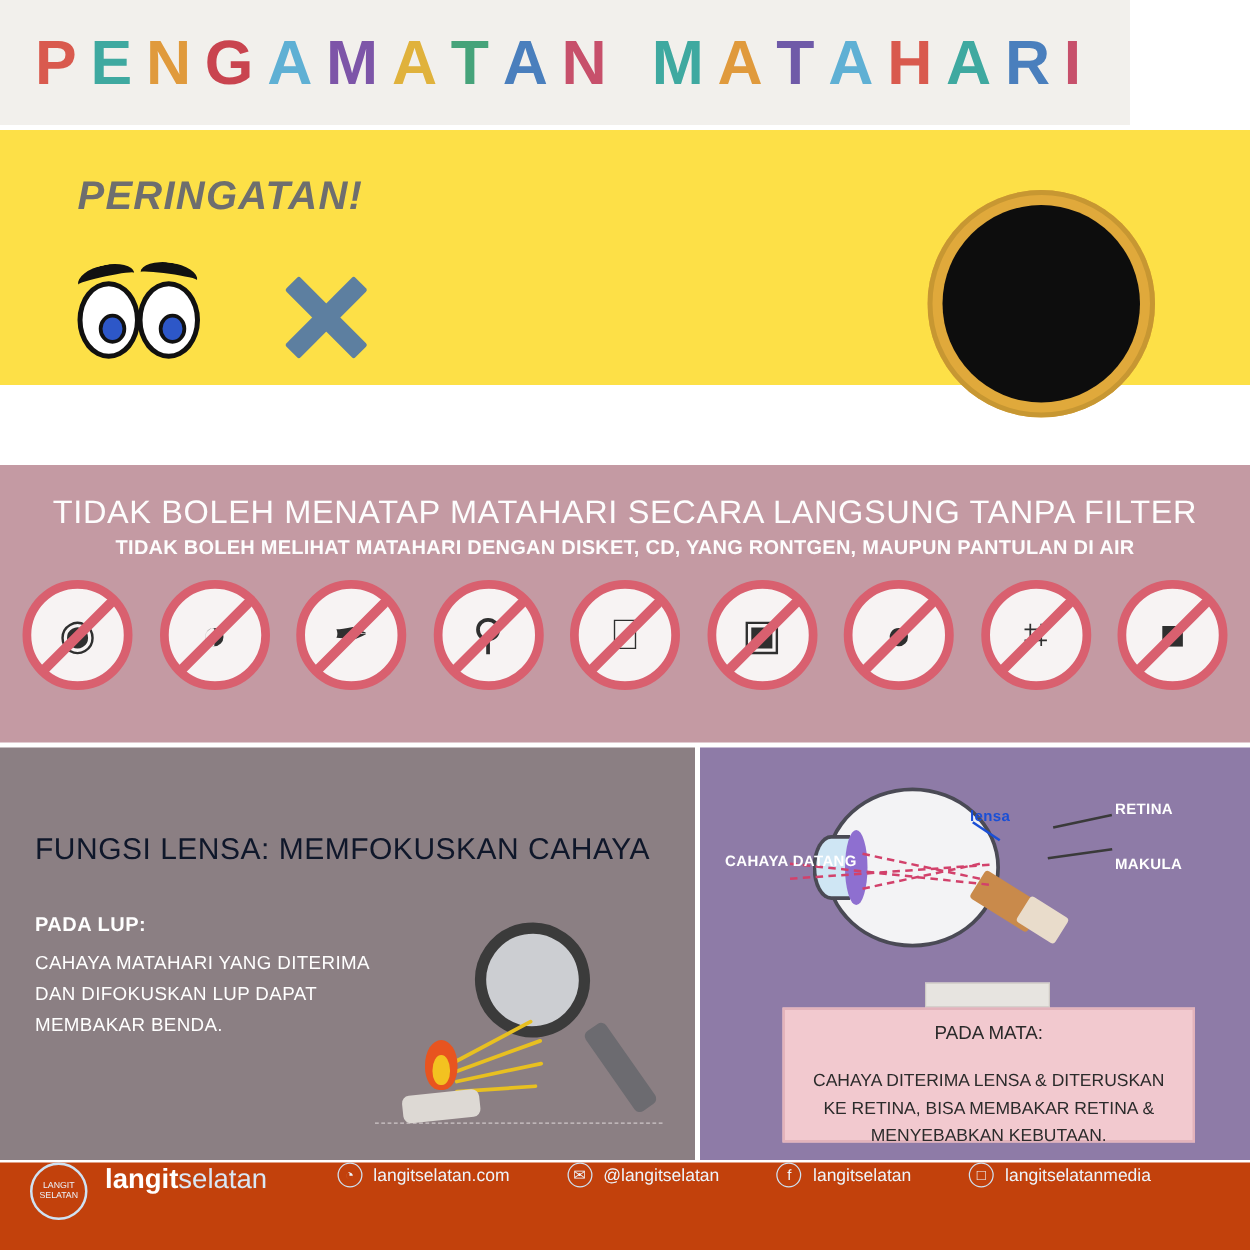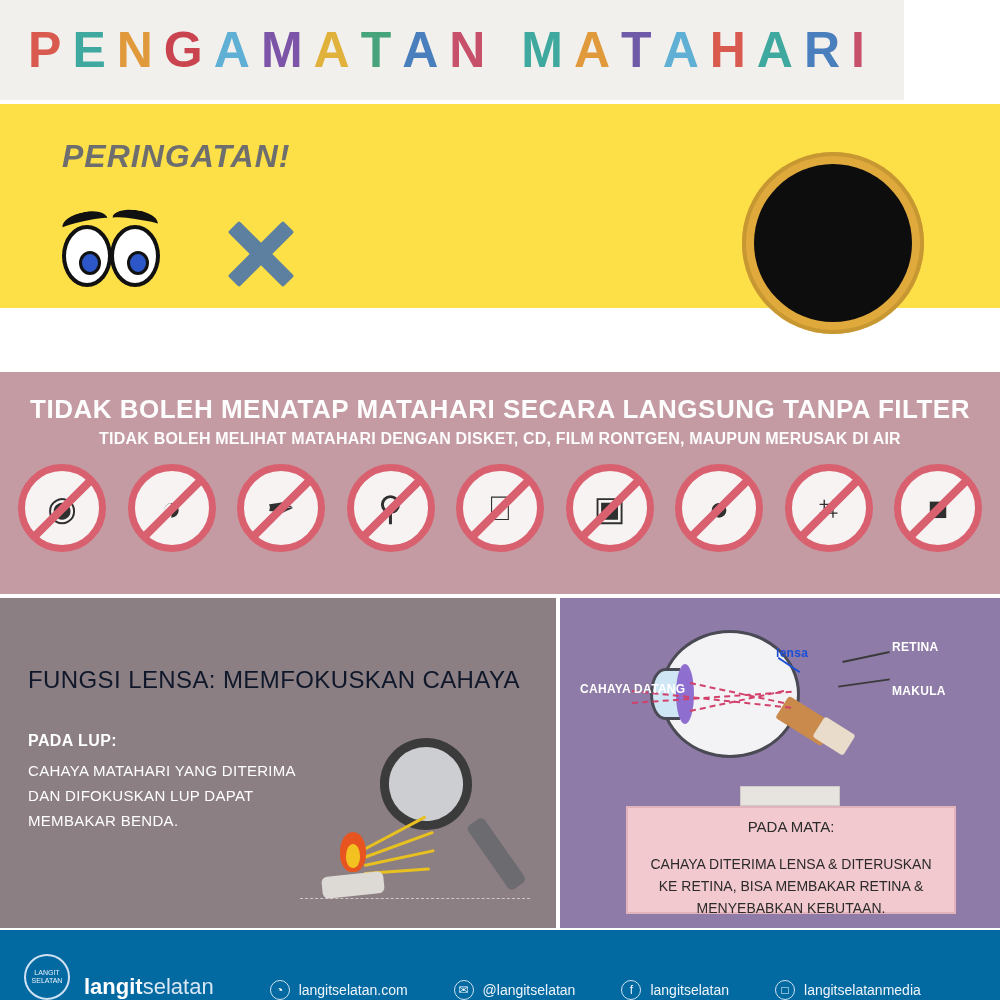--- a/index.html
+++ b/index.html
@@ -78,21 +78,21 @@
     background: #0d0d0d;
   }
 
   
   .prohib-band {
     position: absolute; left: 0; top: 372px; width: 1000px; height: 222px;
     background: #c49aa3;
   }
   .prohib-title {
     position: absolute; top: 22px; left: 0; width: 1000px; text-align: center;
-    font-size: 26px; font-weight: bold; color: #fdfdfd; letter-spacing: 0.5px;
+    font-size: 26px; font-weight: normal; color: #fdfdfd; letter-spacing: 0.5px;
   }
   .prohib-sub {
     position: absolute; top: 58px; left: 0; width: 1000px; text-align: center;
     font-size: 16px; font-weight: bold; color: #fdfdfd; letter-spacing: 0.2px;
   }
   .prohib-row {
     position: absolute; top: 92px; left: 0; width: 1000px;
     display: flex; justify-content: space-between; padding: 0 18px;
   }
   .prohib-item {
@@ -209,21 +209,21 @@
   .pmb-title { font-size: 15px; font-weight: normal; color: #2b2b2b; }
   .pmb-body { font-size: 14px; line-height: 22px; color: #2b2b2b; margin-top: 18px; }
   .ruler {
     position: absolute; left: 180px; top: 188px; width: 100px; height: 20px;
     background: #e7e4e0; border: 1px solid #cfcac5;
   }
 
   
   .footer {
     position: absolute; left: 0; top: 930px; width: 1000px; height: 70px;
-    background: #0369a1; display: flex; align-items: flex-end;
+    background: #c2410c; display: flex; align-items: flex-start;
   }
   .logo-badge {
     margin-left: 24px; width: 46px; height: 46px; border-radius: 50%;
     border: 2px solid #cfe2f3; color: #eaf3fb;
     display: flex; align-items: center; justify-content: center;
     font-size: 7px; text-align: center; line-height: 8px;
   }
   .brand { margin-left: 14px; font-size: 22px; color: #ffffff; }
   .brand b { font-weight: bold; }
   .brand span { color: #d9e7f4; }
@@ -264,21 +264,21 @@
     </div>
 
 
     <div class="sun-ring">
       <div class="sun-disc"></div>
     </div>
   </div>
 
   <div class="prohib-band">
     <div class="prohib-title">TIDAK BOLEH MENATAP MATAHARI SECARA LANGSUNG TANPA FILTER</div>
-    <div class="prohib-sub">TIDAK BOLEH MELIHAT MATAHARI DENGAN DISKET, CD, FILM RONTGEN, MAUPUN MERUSAK DI AIR</div>
+    <div class="prohib-sub">TIDAK BOLEH MELIHAT MATAHARI DENGAN DISKET, CD, YANG RONTGEN, MAUPUN PANTULAN DI AIR</div>
     <div class="prohib-row" id="prohib-row">
         <div class="prohib-item">
           <div class="glyph">◉</div>
           <div class="slash"></div>
         </div>
         <div class="prohib-item">
           <div class="glyph">◑</div>
           <div class="slash"></div>
         </div>
         <div class="prohib-item">

